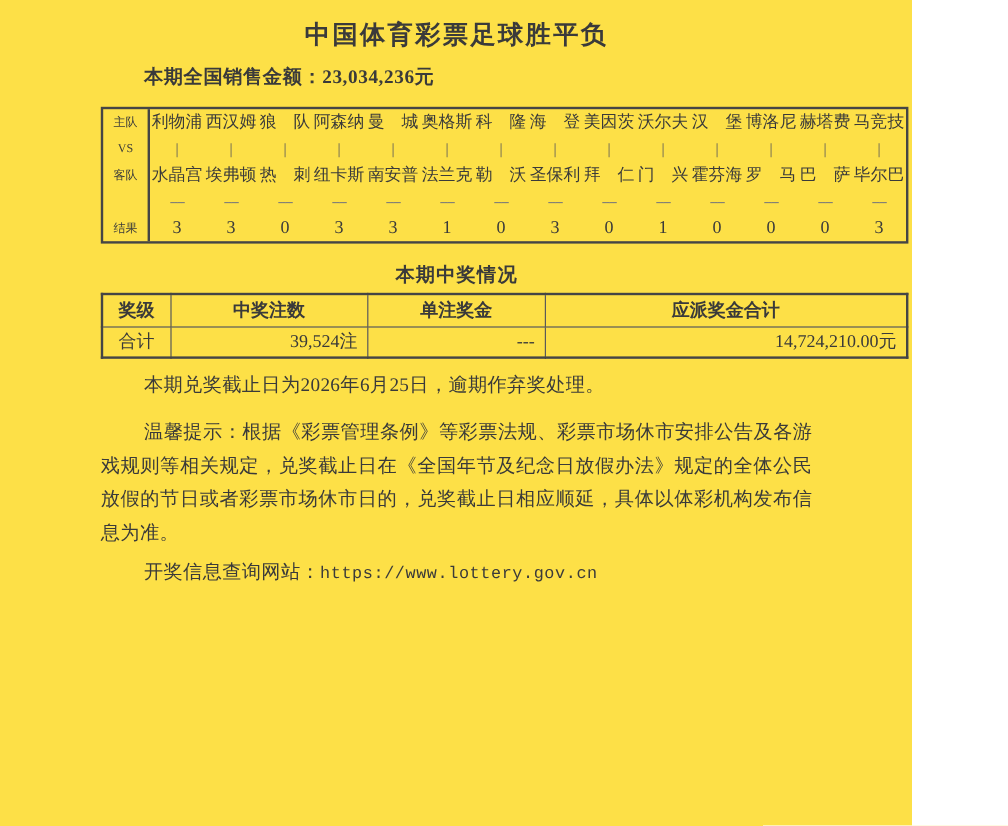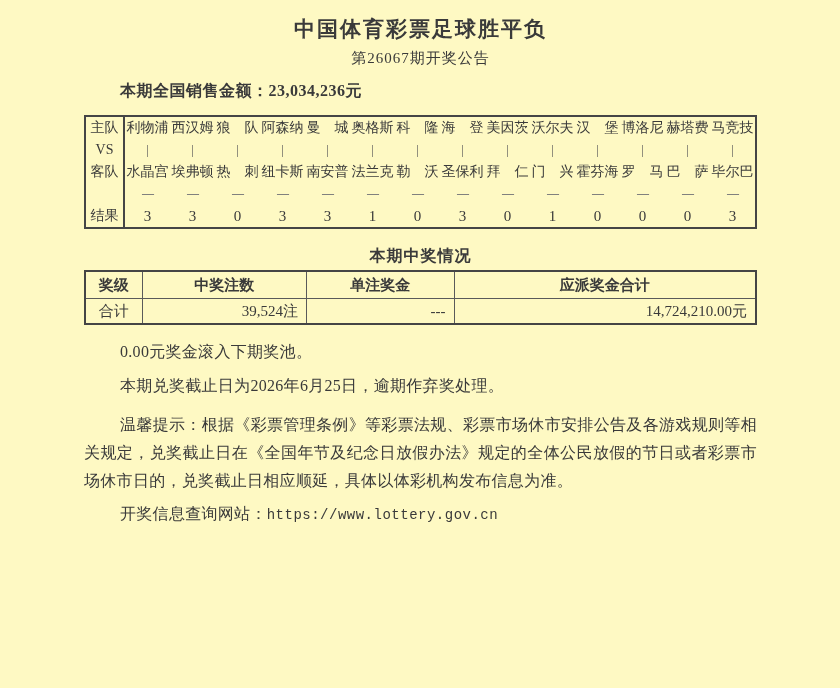--- a/index.html
+++ b/index.html
@@ -1,20 +1,20 @@
 <!DOCTYPE html>
 <html><head>
 <meta charset="utf-8">
 <style>
   html,body{margin:0;padding:0;background:#ffffff;}
   .page{
-    width:840px;height:688px;
+    width:760px;height:688px;
     box-sizing:border-box;
     padding:16px 83px 0 84px;
-    background:#fef9c3;
+    background:#fde047;
     color:#3a3a3a;
     font-family:"Liberation Serif","DejaVu Serif",serif;
     overflow:hidden;
   }
   .center{text-align:center;}
   .title{
     margin:0;font-size:21px;font-weight:bold;letter-spacing:2px;
     line-height:26px;
   }
   .subtitle{margin:6px 0 0 0;font-size:15px;line-height:20px;letter-spacing:1px;}
@@ -40,21 +40,21 @@
   }
   .match-cols{display:flex;flex:1;}
   .match-col{flex:1;display:flex;flex-direction:column;}
   .mline{
     flex:1;display:flex;align-items:center;justify-content:center;
     font-size:14px;white-space:pre;letter-spacing:0;
   }
   .mline.vs-bar{color:#5a5a5a;font-size:13px;}
   .mline.dashes{color:#7a7a7a;font-size:12px;letter-spacing:-1px;}
   .mline.result-num{font-size:15px;}
-  .label-col .mline{font-size:14px;}
+  .label-col .mline{font-size:10px;}
 
   
   .section-title{
     margin:17px 0 0 0;font-size:16px;font-weight:bold;line-height:20px;
     letter-spacing:1px;text-align:center;
   }
   table.prize-table{
     margin-top:4px;
     width:673px;
     border-collapse:collapse;
@@ -89,21 +89,20 @@
     font-family:"Liberation Mono","DejaVu Sans Mono",monospace;
     font-size:14px;letter-spacing:.5px;
   }
 </style>
 </head>
 <body>
 
 <div class="page">
 
   <h1 class="title center">中国体育彩票足球胜平负</h1>
-  <div class="subtitle center">第26067期开奖公告</div>
 
   <p class="info-line second">本期全国销售金额：23,034,236元</p>
 
   <div class="match-table">
     <div class="label-col">
       <div class="mline">主队</div>
       <div class="mline">VS</div>
       <div class="mline">客队</div>
       <div class="mline"></div>
       <div class="mline">结果</div>
@@ -230,20 +229,19 @@
     <tbody>
         <tr>
       <td class="tier-cell">合计</td>
       <td class="num-cell">39,524注</td>
       <td class="num-cell">---</td>
       <td class="num-cell">14,724,210.00元</td>
     </tr>
       </tbody>
   </table>
 
-  <p class="para rollover">0.00元奖金滚入下期奖池。</p>
   <p class="para deadline">本期兑奖截止日为2026年6月25日，逾期作弃奖处理。</p>
   <p class="para reminder">温馨提示：根据《彩票管理条例》等彩票法规、彩票市场休市安排公告及各游戏规则等相关规定，兑奖截止日在《全国年节及纪念日放假办法》规定的全体公民放假的节日或者彩票市场休市日的，兑奖截止日相应顺延，具体以体彩机构发布信息为准。</p>
   <p class="para site">
     <span>开奖信息查询网站：</span><span class="url">https://www.lottery.gov.cn</span>
   </p>
 
 </div>
 
 </body></html>

